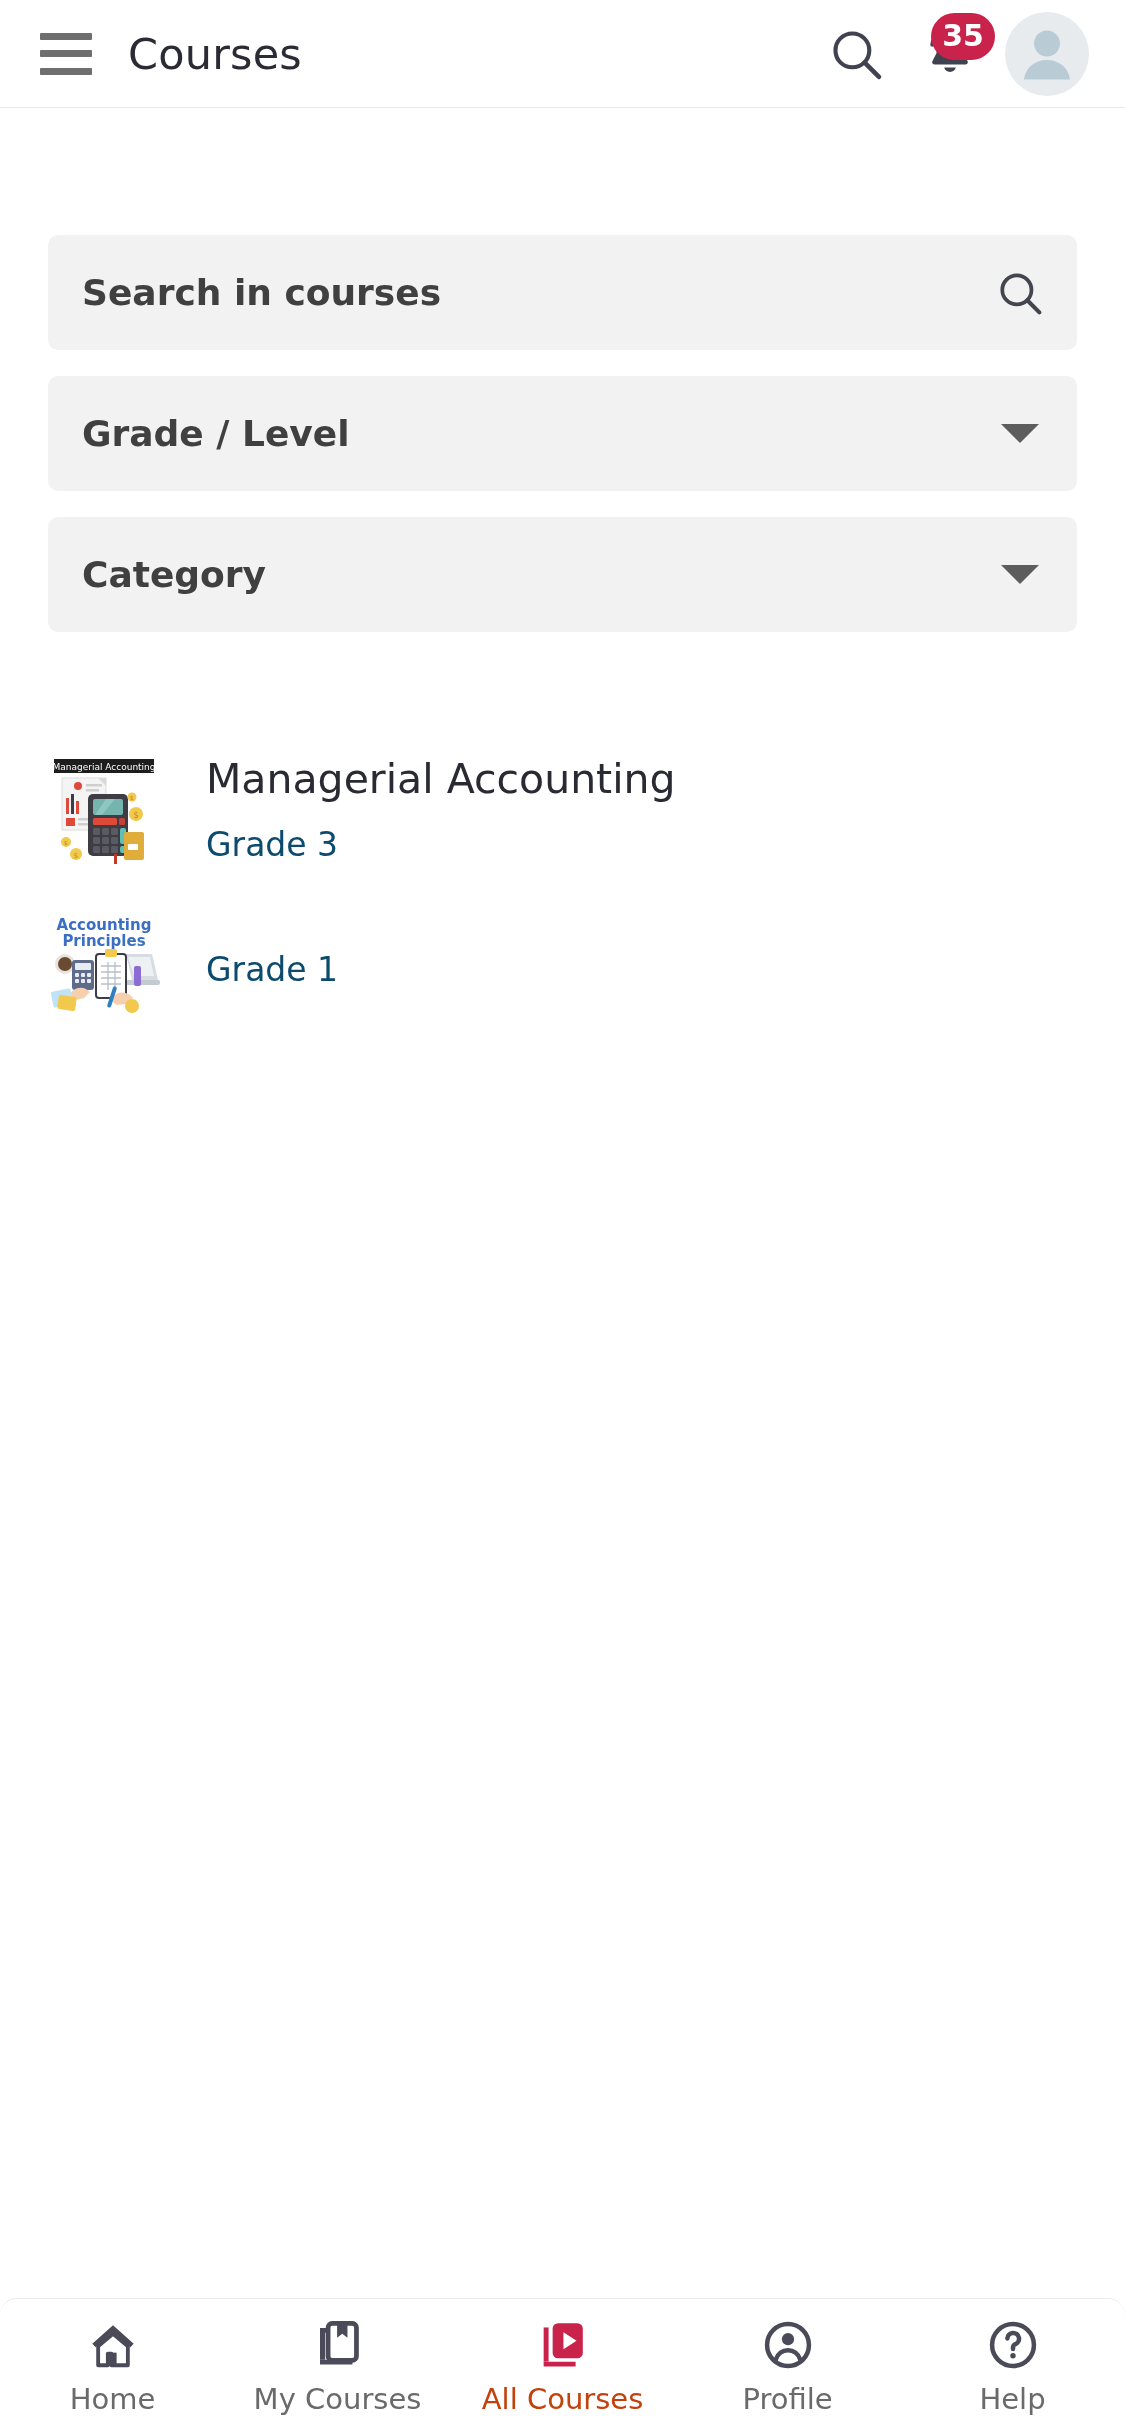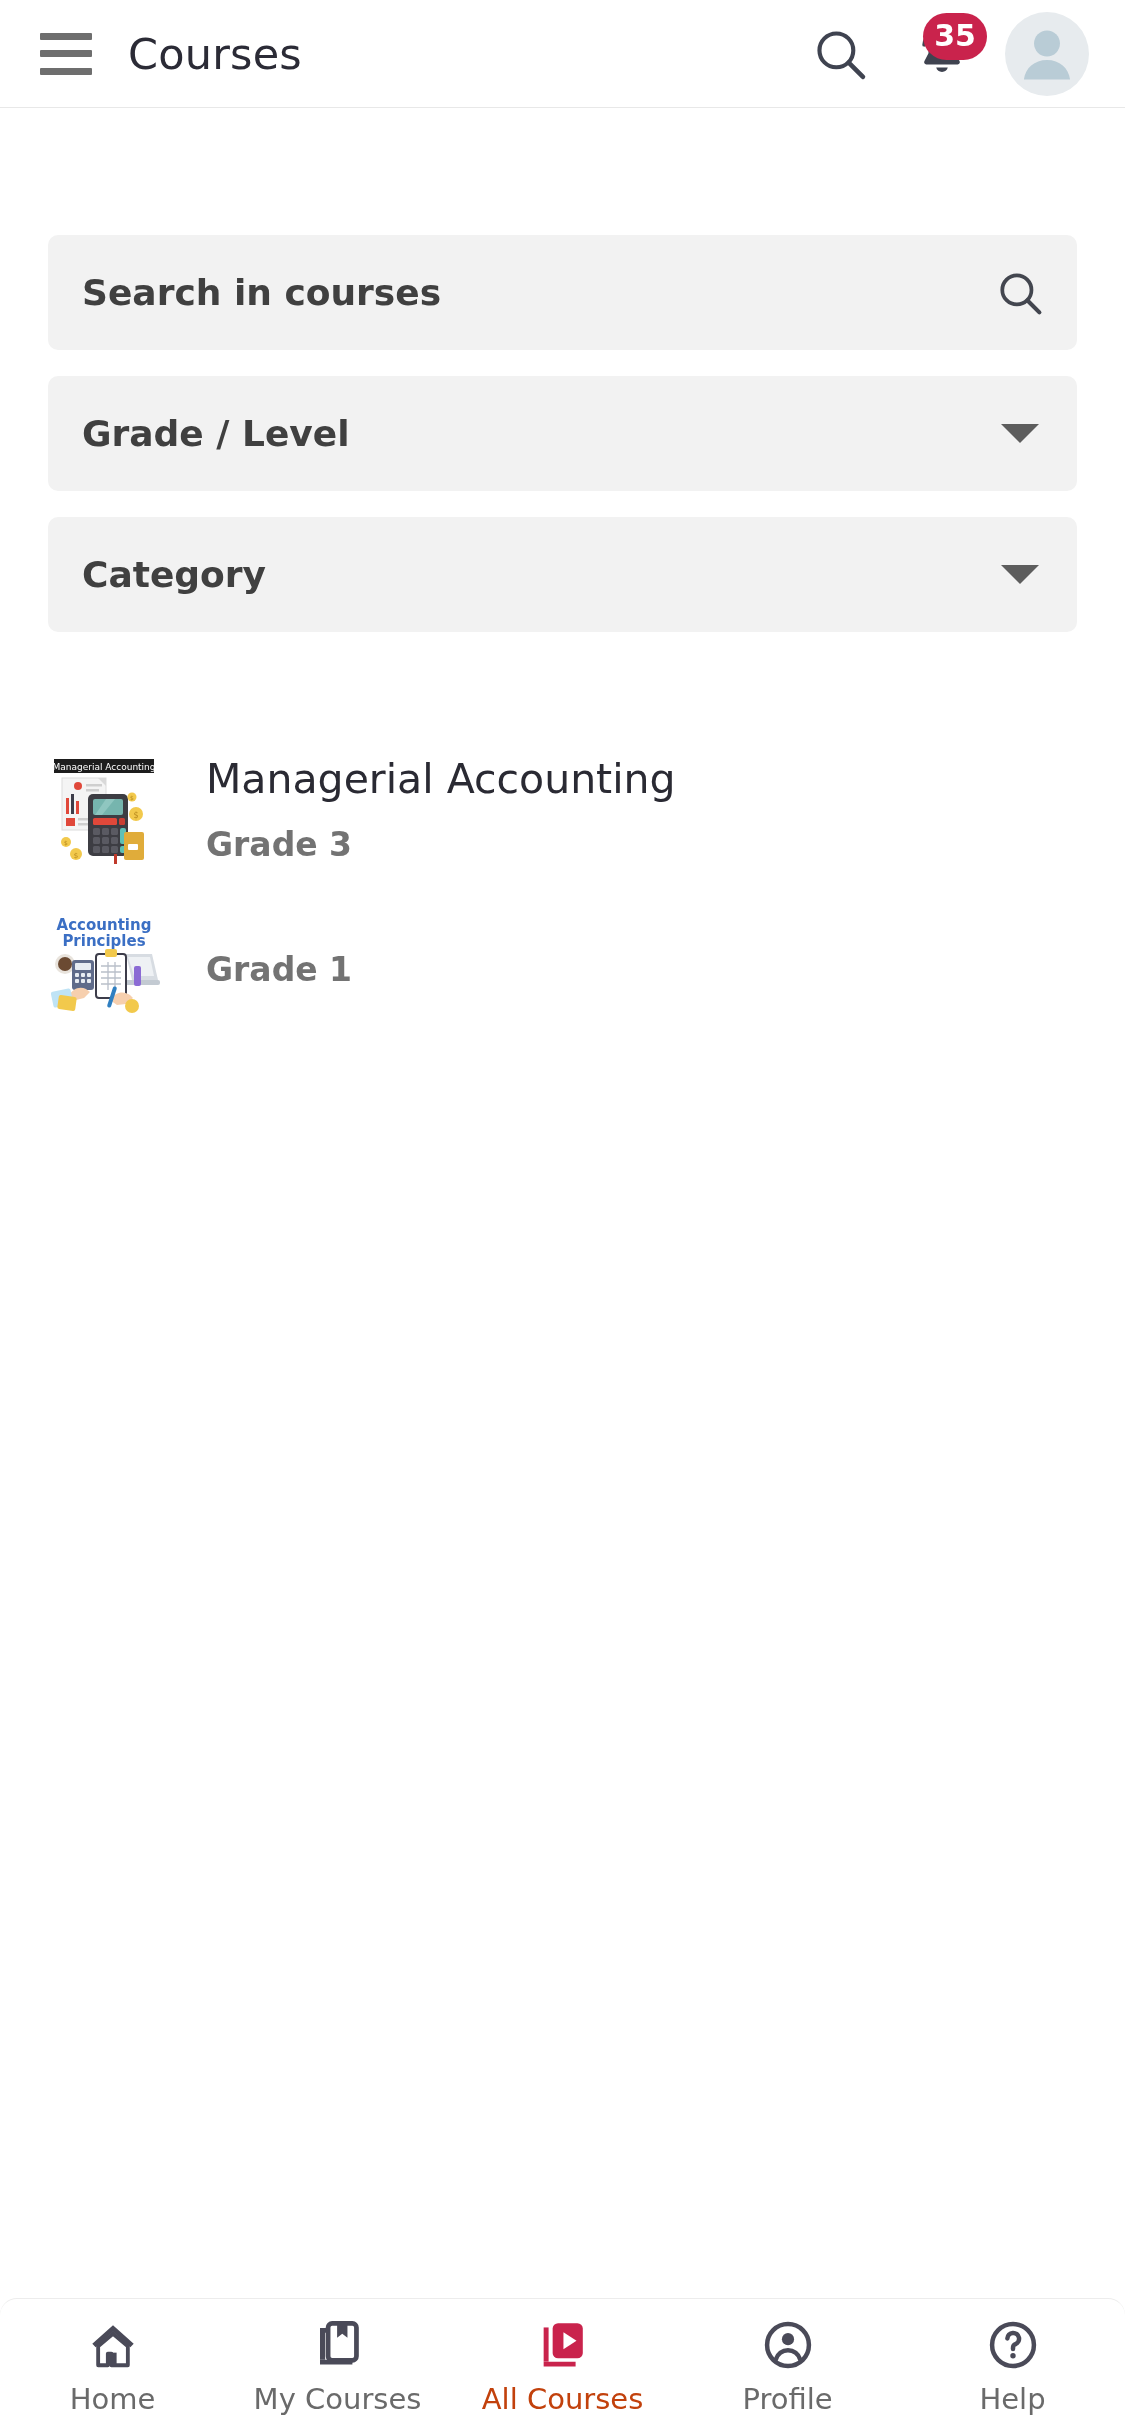--- a/index.html
+++ b/index.html
@@ -20,21 +20,21 @@
     background:#fff;
   }
   .hamburger { width:52px; height:42px; display:flex; flex-direction:column; justify-content:space-between; cursor:pointer; }
   .hamburger span { display:block; height:7px; width:100%; background:#6e6e6e; border-radius:1px; }
   .header-title {
     margin-left:36px;
     font-size:43px; color:#2b2b36; letter-spacing:.2px;
     font-weight:400; white-space:nowrap;
   }
   .header-spacer { flex:1 1 auto; }
-  .header-actions { display:flex; align-items:center; gap:16px;text-align:center; }
+  .header-actions { display:flex; align-items:center; gap:8px;text-align:center; }
   .hdr-search-btn { width:86px; height:86px; display:flex; align-items:center; justify-content:center; cursor:pointer; }
   .hdr-bell-btn { width:86px; height:86px; position:relative; display:flex; align-items:center; justify-content:center; cursor:pointer; }
   .badge {
     position:absolute; top:2px; right:-2px;
     min-width:56px; height:47px; padding:0 11px;
     background:#C9234C; color:#fff;
     border-radius:24px;
     font-size:30px; font-weight:700;
     display:flex; align-items:center; justify-content:center;
     line-height:1;
@@ -68,21 +68,21 @@
     padding:18px 0; cursor:pointer;
     min-height:148px;
   }
   .course-thumb {
     flex:0 0 112px; width:112px; height:112px;
     border-radius:3px; overflow:hidden;
     background:#fff; display:block;
   }
   .course-info { margin-left:46px; display:flex; flex-direction:column; justify-content:center; }
   .course-title { font-size:41px; color:#2a2a33; line-height:1.15; font-weight:400; }
-  .course-grade { font-size:33px; color:#737373; margin-top:22px; font-weight:700; }
+  .course-grade { font-size:33px; color:#0c4a6e; margin-top:22px; font-weight:400; }
 
   
   .bottom-nav {
     flex:0 0 138px; height:138px;
     border-top:1px solid #ececec;
     background:#fff;
     display:flex; align-items:flex-start; justify-content:space-around;
     padding-top:18px;
     border-radius:17px;
   }

